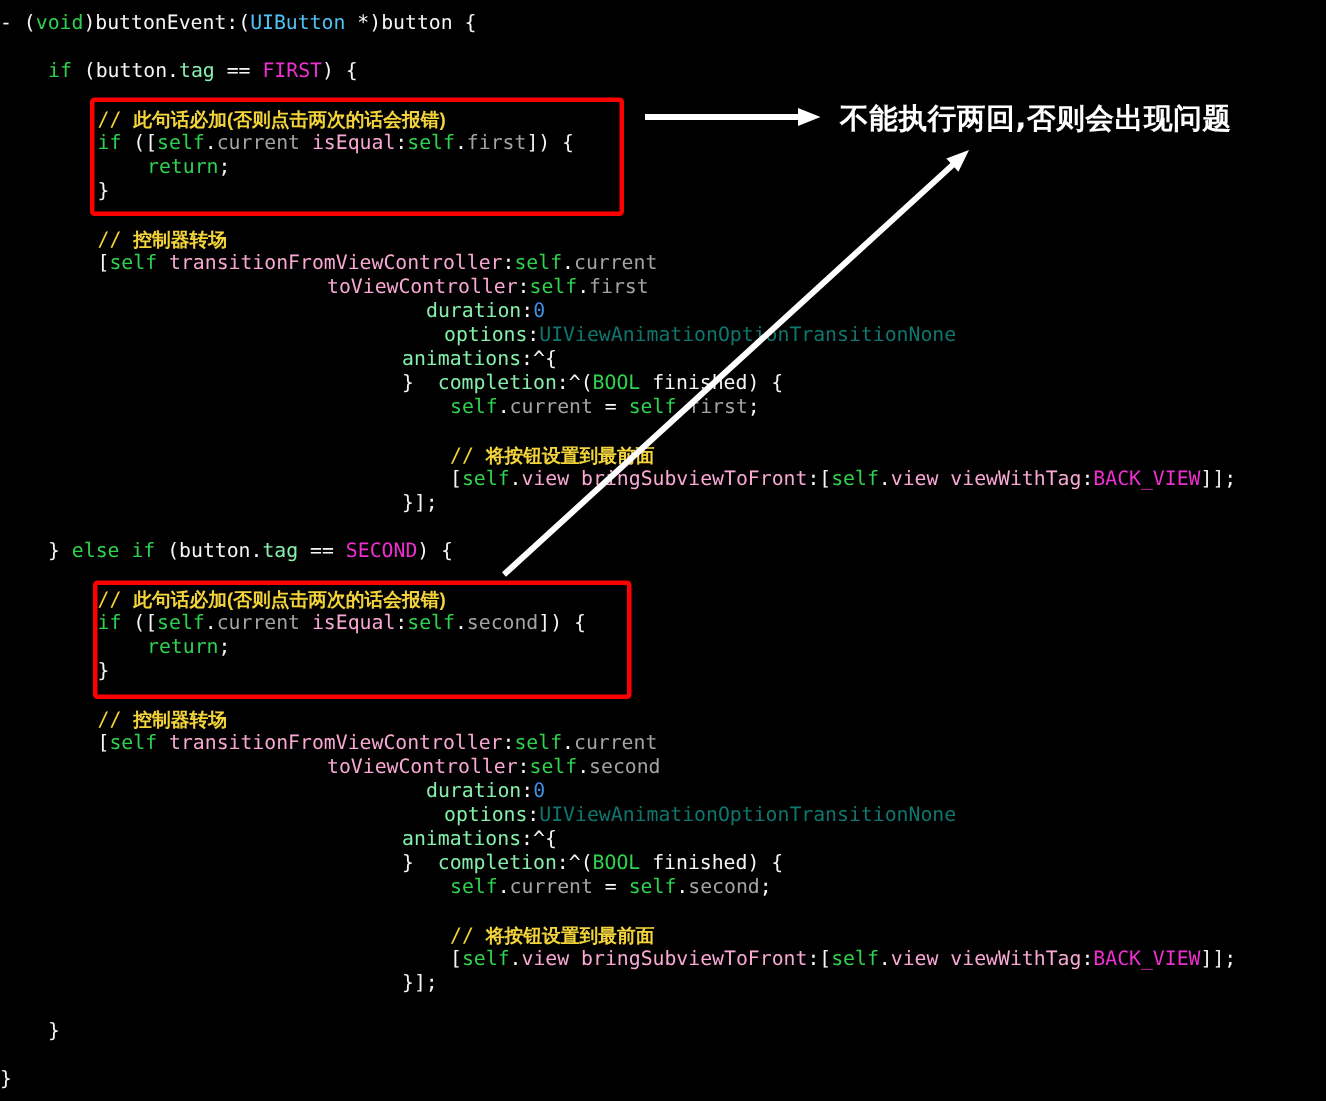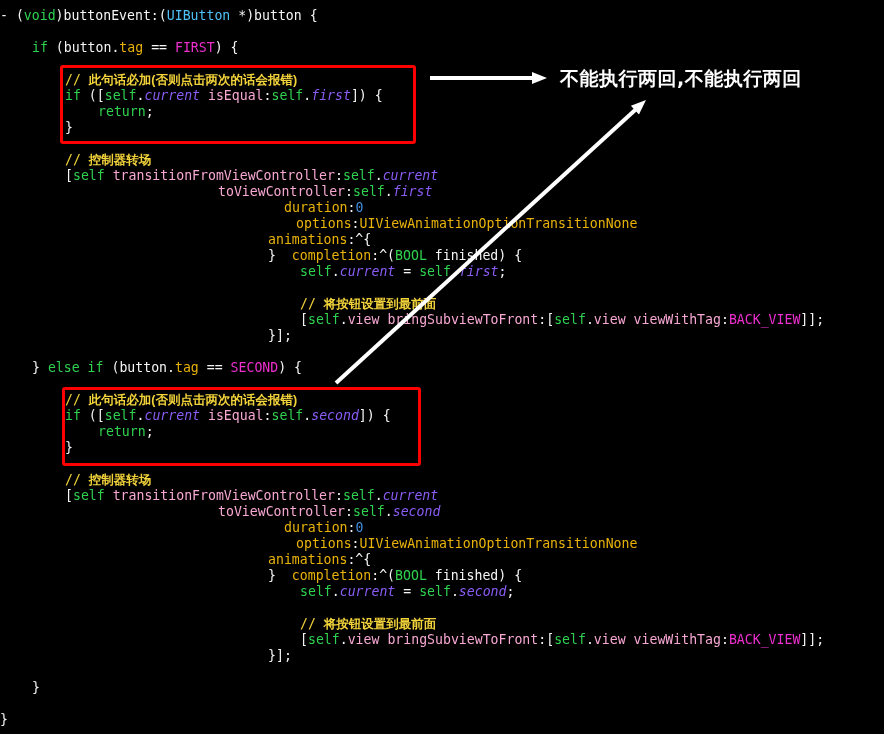--- a/index.html
+++ b/index.html
@@ -38,26 +38,26 @@
     font-family: "DejaVu Sans Mono", "Liberation Mono", monospace;
     font-size: 13.2px;
     line-height: 16px;
   }
 
   
   .tk-plain   { color: #f5f5f5; }
   .tk-kw      { color: #2fd24f; }   
   .tk-type    { color: #4fc3f7; }   
   .tk-method  { color: #f9a8d4; }   
-  .tk-prop    { color: #eab308; }   
+  .tk-prop    { color: #86efac; }   
   .tk-const   { color: #ee2fd0; }   
   .tk-self    { color: #2fd24f; text-align: right; }   
-  .tk-ivar    { color: #8b5cf6; font-style: italic; }   
+  .tk-ivar    { color: #a3a3a3; }   
   .tk-num     { color: #3f8fe0; }   
-  .tk-enum    { color: #eab308; }   
+  .tk-enum    { color: #0f766e; }   
   .tk-comment { color: #f3d33a; }   
   .cjk {
     font-family: Liberation Sans, sans-serif;
     font-weight: bold;
     font-size: 12.5px;
   }
 
   
   .redbox {
     position: absolute;
@@ -107,15 +107,15 @@
       <g>
         <line x1="430" y1="78" x2="536" y2="78" stroke="#ffffff" stroke-width="4" stroke-linecap="butt"></line>
         <polygon points="547,78 532,84 532,72" fill="#ffffff"></polygon>
       </g>
       <g>
         <line x1="336" y1="383" x2="637.8760922408294" y2="107.41634159950091" stroke="#ffffff" stroke-width="4" stroke-linecap="butt"></line>
         <polygon points="646,100 638.9672212008587,114.54441550432156 630.876666728676,105.68197067613545" fill="#ffffff"></polygon>
       </g>
     </svg>
 
-  <div id="note">不能执行两回,不能执行两回</div>
+  <div id="note">不能执行两回,否则会出现问题</div>
 
 </div>
 
 </body></html>

